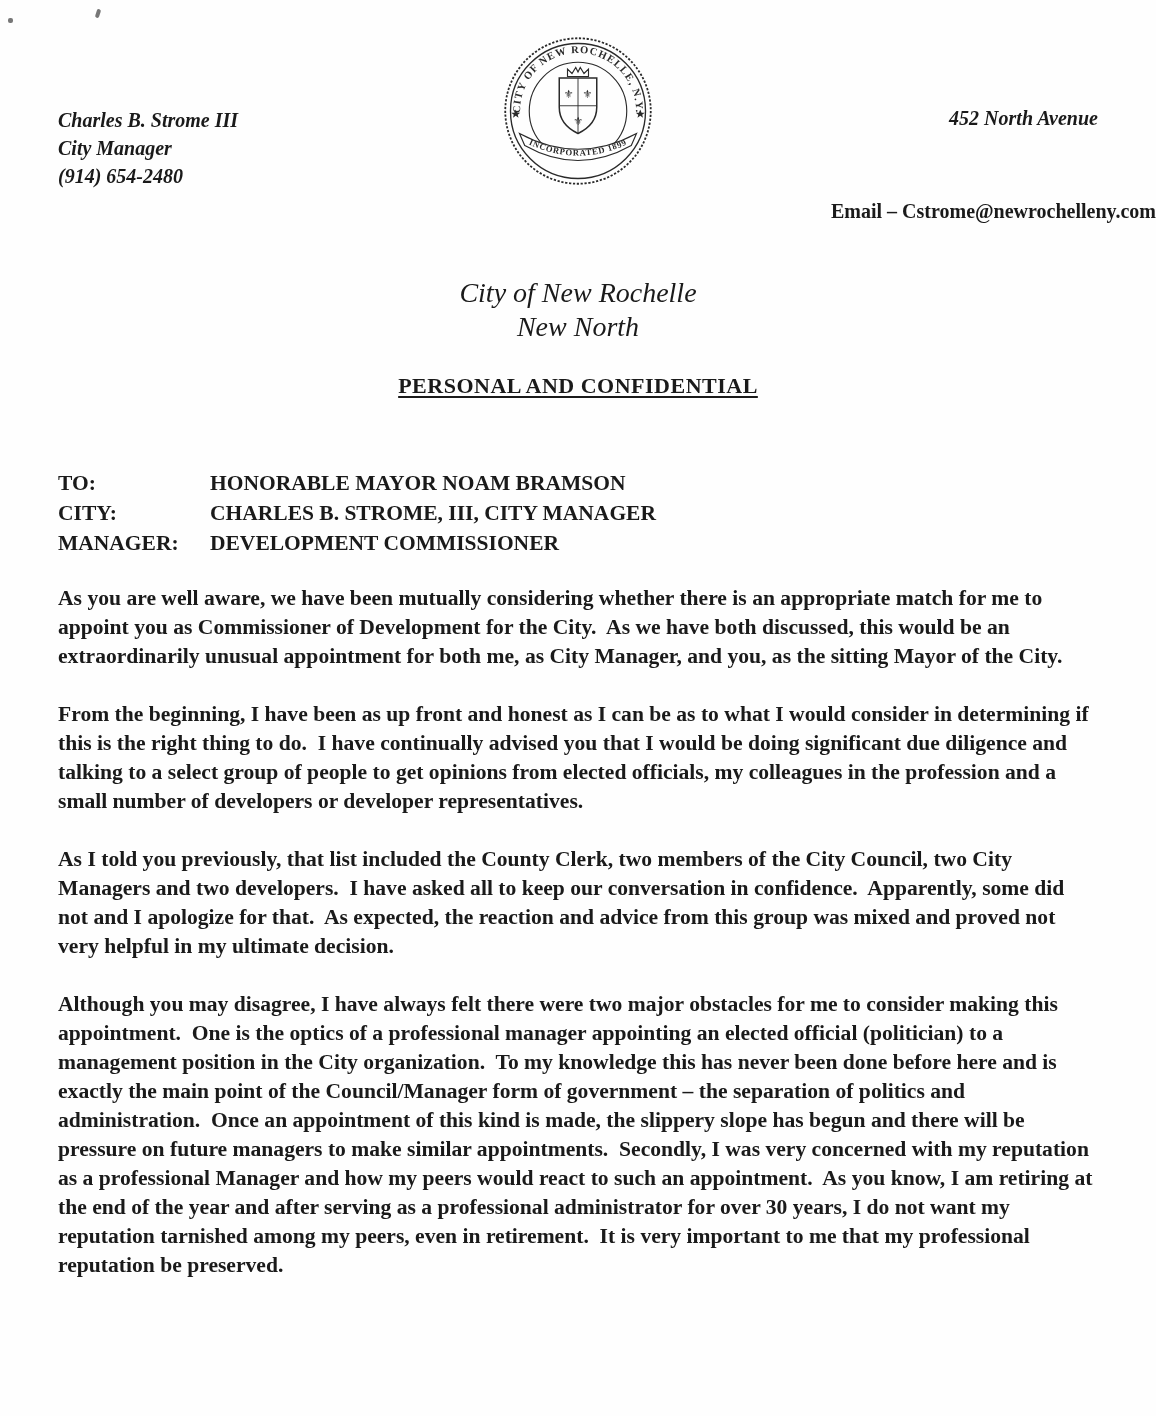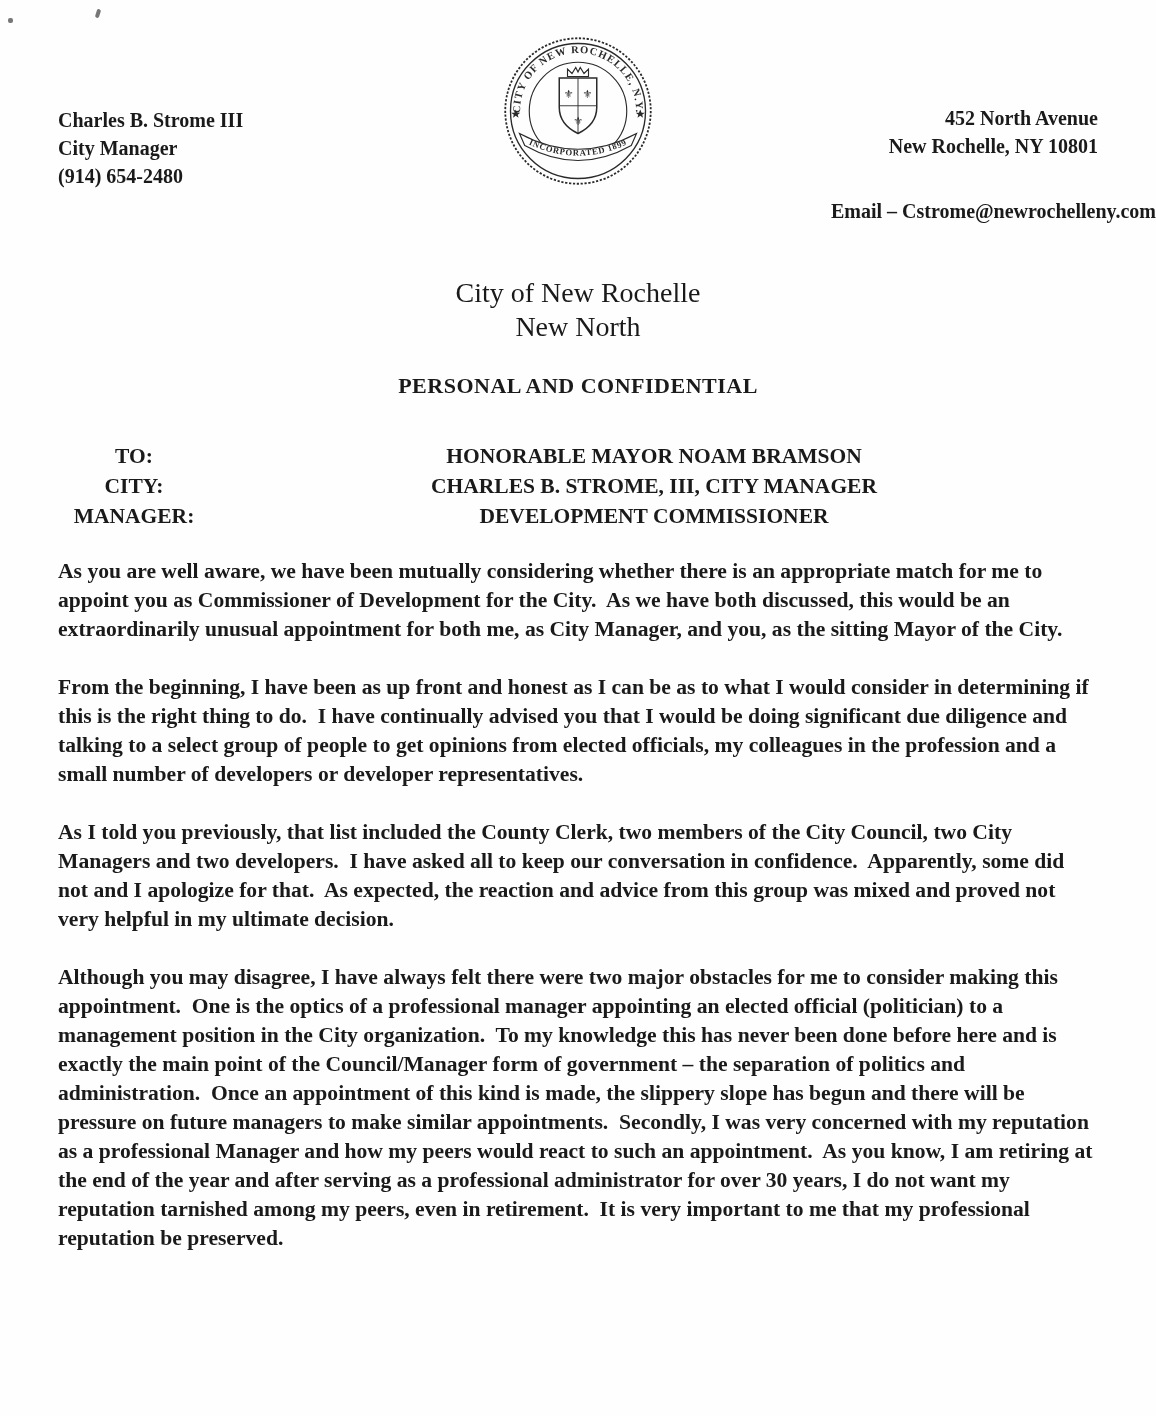--- a/index.html
+++ b/index.html
@@ -17,46 +17,47 @@
   .artifact { position: absolute; background: #4a4a4a; opacity: .75; border-radius: 2px; }
   .artifact-1 { left: 8px; top: 18px; width: 5px; height: 5px; }
   .artifact-2 { left: 96px; top: 9px; width: 4px; height: 9px; transform: rotate(18deg); }
 
   .letterhead {
     display: flex;
     justify-content: space-between;
     align-items: flex-start;
     padding: 36px 58px 0 58px;
   }
-  .lh-col { font-size: 20px; line-height: 28px; }
+  .lh-col { font-style: italic; font-size: 20px; line-height: 28px; }
   .lh-left  { padding-top: 70px; min-width: 300px; text-align: left; }
   .lh-right { padding-top: 68px; min-width: 300px; text-align: right; }
   .seal-wrap { flex: 0 0 auto; width: 150px; height: 150px; }
 
   .email-line {
     margin-top: 8px;
     text-align: right;
     font-size: 20px;
     line-height: 26px;
   }
 
   .title-block { margin-top: 52px; text-align: center; font-weight: 400; }
-  .title-line { font-size: 28px; line-height: 34px; }
+  .title-line { font-size: 28px; line-height: 34px; font-style: italic; }
 
   .confidential {
     margin-top: 28px;
     text-align: center;
     font-size: 22px;
     line-height: 28px;
     letter-spacing: 0.5px;
+    text-decoration: underline;
     text-decoration-thickness: 2px;
     text-underline-offset: 3px;
   }
 
-  .memo-header { margin: 41px 58px 0 58px; text-align: center; }
+  .memo-header { margin: 68px 58px 0 58px; }
   .memo-row {
     display: grid;
     grid-template-columns: 152px 1fr;
     font-size: 21.5px;
     line-height: 30px;
   }
 
   .body-text { margin: 26px 58px 8px 58px; }
   .body-text p {
     margin: 0;
@@ -116,21 +117,20 @@
 
         <path d="M 22,130 Q 100,172 178,130 L 171,146 Q 100,186 29,146 Z" fill="#ffffff" stroke="#2a2a2a" stroke-width="1.5"></path>
         <text class="seal-text" font-size="11.5" letter-spacing="1">
           <textPath href="#sealRibbonText" startOffset="50%" text-anchor="middle">INCORPORATED 1899</textPath>
         </text>
       </svg>
     </div>
 
     <div class="lh-col lh-right">
       <div>452 North Avenue</div>
-      <div>New Rochelle, NY 10801</div>
     </div>
   </header>
 
   <div class="email-line">Email – Cstrome@newrochelleny.com</div>
 
   <div class="title-block">
     <div class="title-line">City of New Rochelle</div>
     <div class="title-line">New North</div>
   </div>
 

